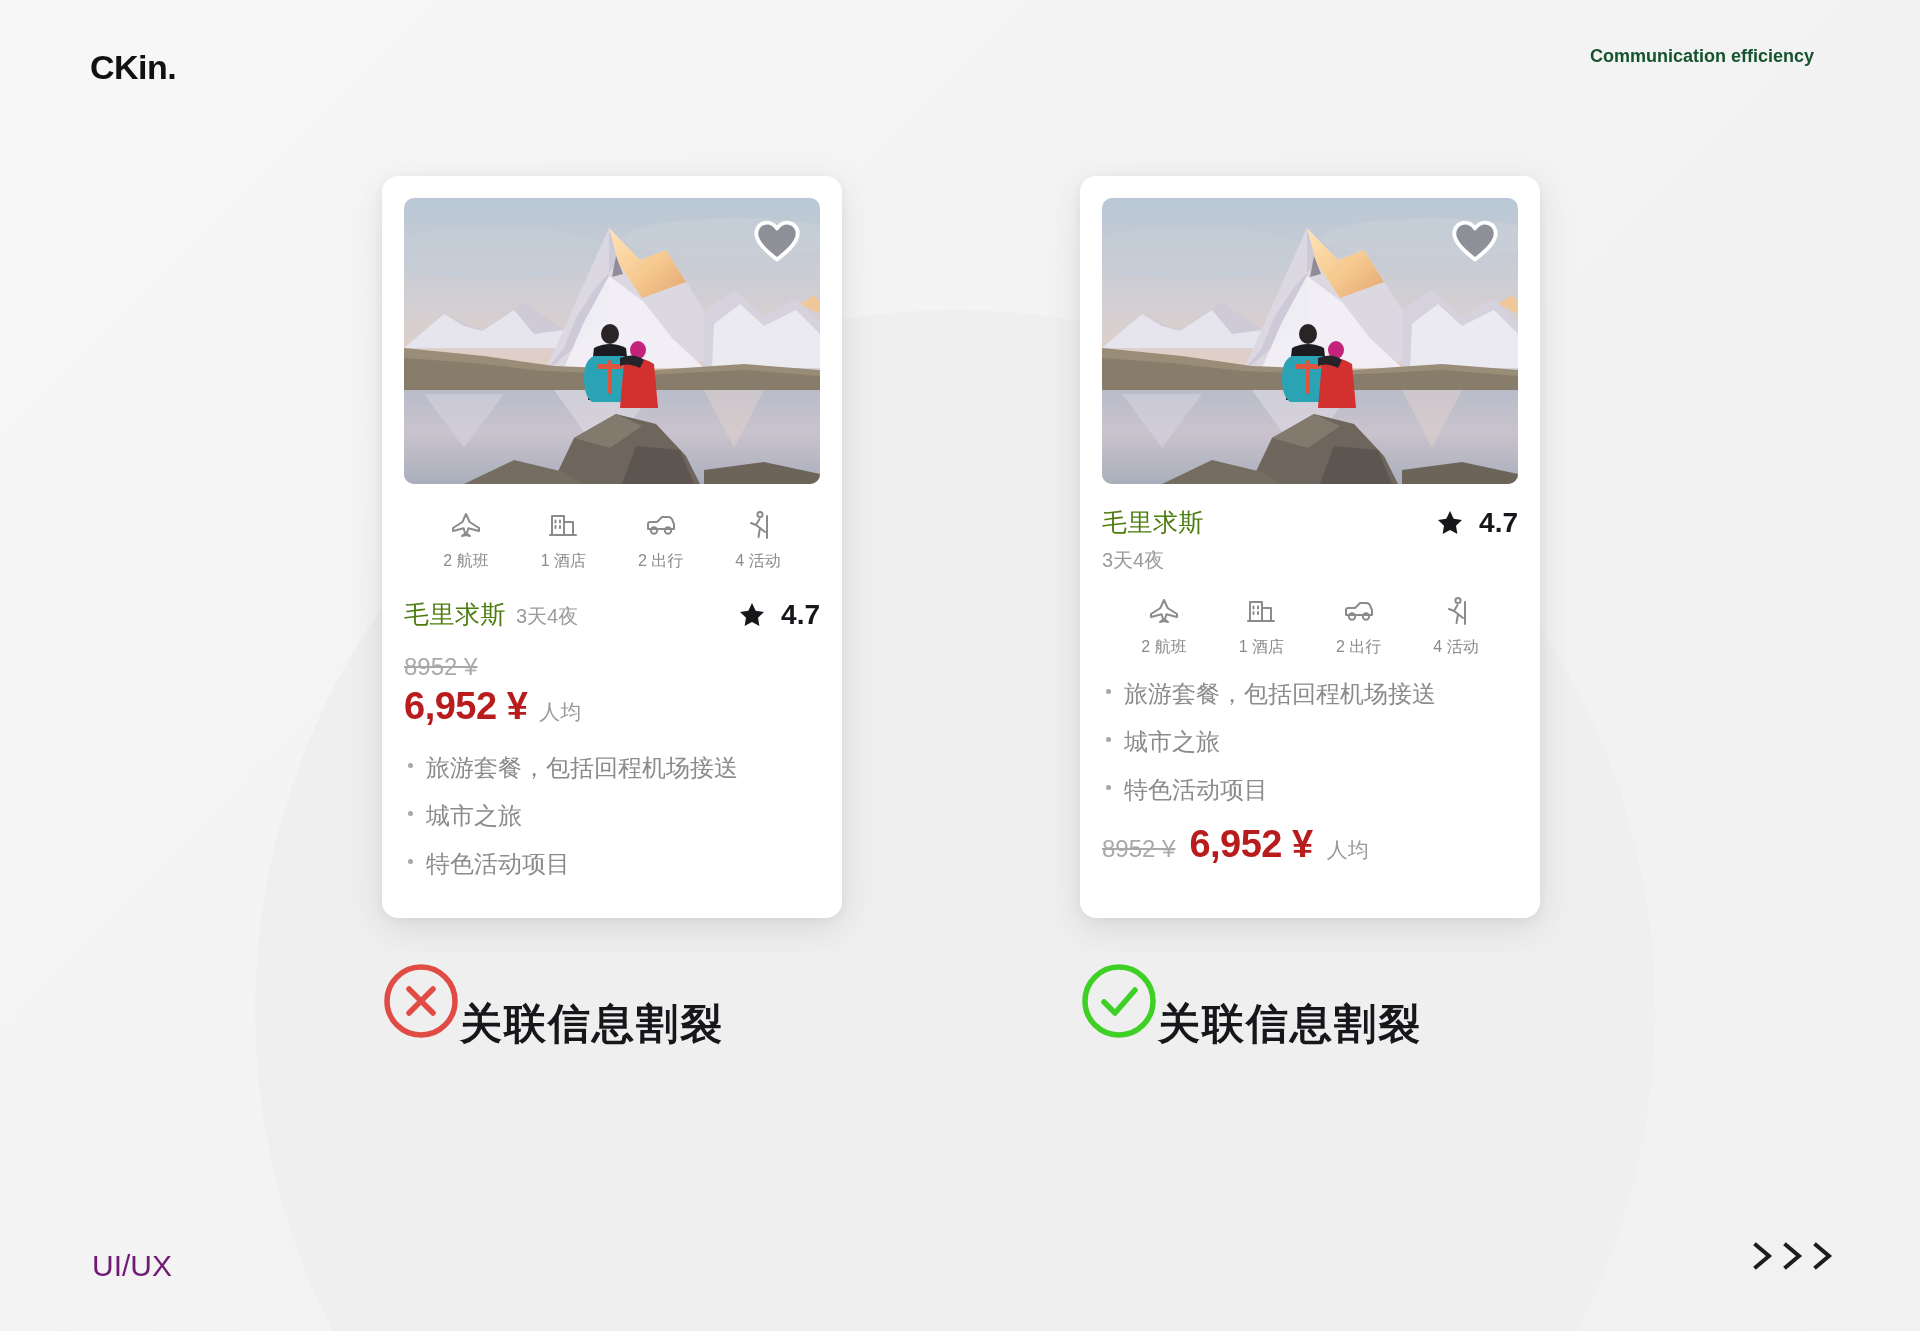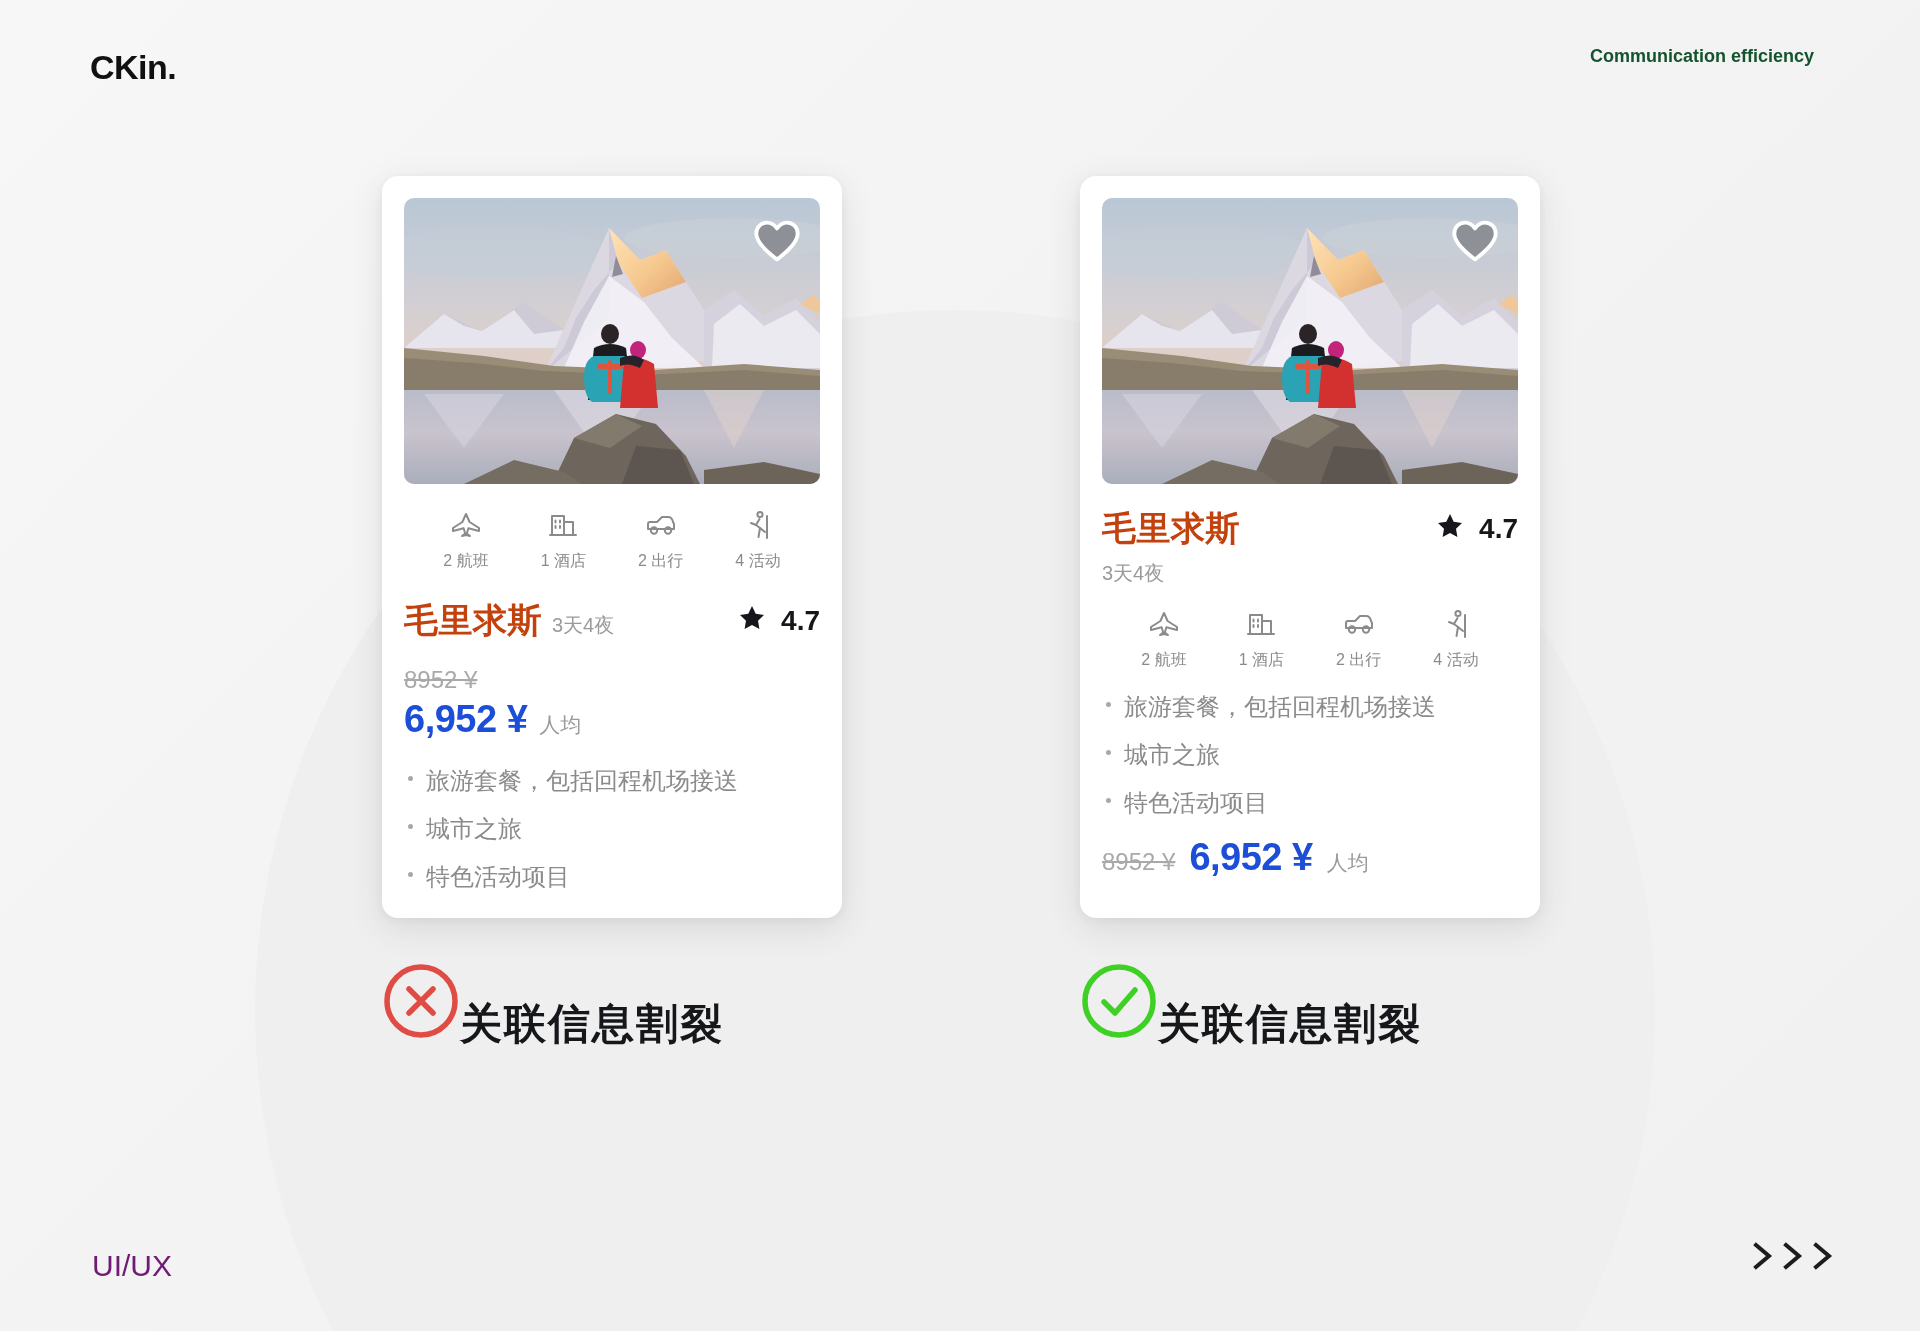--- a/index.html
+++ b/index.html
@@ -92,39 +92,39 @@
   .feat .glyph{ height:34px; display:flex; align-items:center; justify-content:center; }
   .feat .glyph svg{ display:block; }
   .feat .flabel{
     margin-top:9px;
     font-size:16px; color:#8b8b8b; white-space:nowrap;
   }
 
   
   .title-line{ display:flex; align-items:baseline; }
   .dest{
-    font-size:34px; font-weight:bold; color:#c2410c; letter-spacing:0.5px;
+    font-size:25px; font-weight:normal; color:#4d7c0f; letter-spacing:0.5px;
   }
   .dur{
     font-size:20px; color:#9a9a9a; margin-left:10px;
   }
   .dur-block{ font-size:20px; color:#9a9a9a; margin-top:8px; }
   .rating{
-    display:flex; align-items:flex-start; gap:16px;
+    display:flex; align-items:center; gap:16px;
     font-size:28px; font-weight:bold; color:#15171a;
   }
   .rating svg{ display:block; }
 
   
   .old-price{
     font-size:24px; color:#a9a9a9;
     text-decoration:line-through;
   }
   .new-price{
-    font-size:38px; font-weight:bold; color:#1d4ed8; letter-spacing:-0.5px;
+    font-size:38px; font-weight:bold; color:#b91c1c; letter-spacing:-0.5px;
   }
   .per-person{ font-size:21px; color:#9a9a9a; }
 
   
   .bullets{ list-style:none; }
   .bullets li{
     position:relative;
     padding-left:22px;
     font-size:24px; color:#8b8b8b; line-height:1.2;
     margin-bottom:19px;

